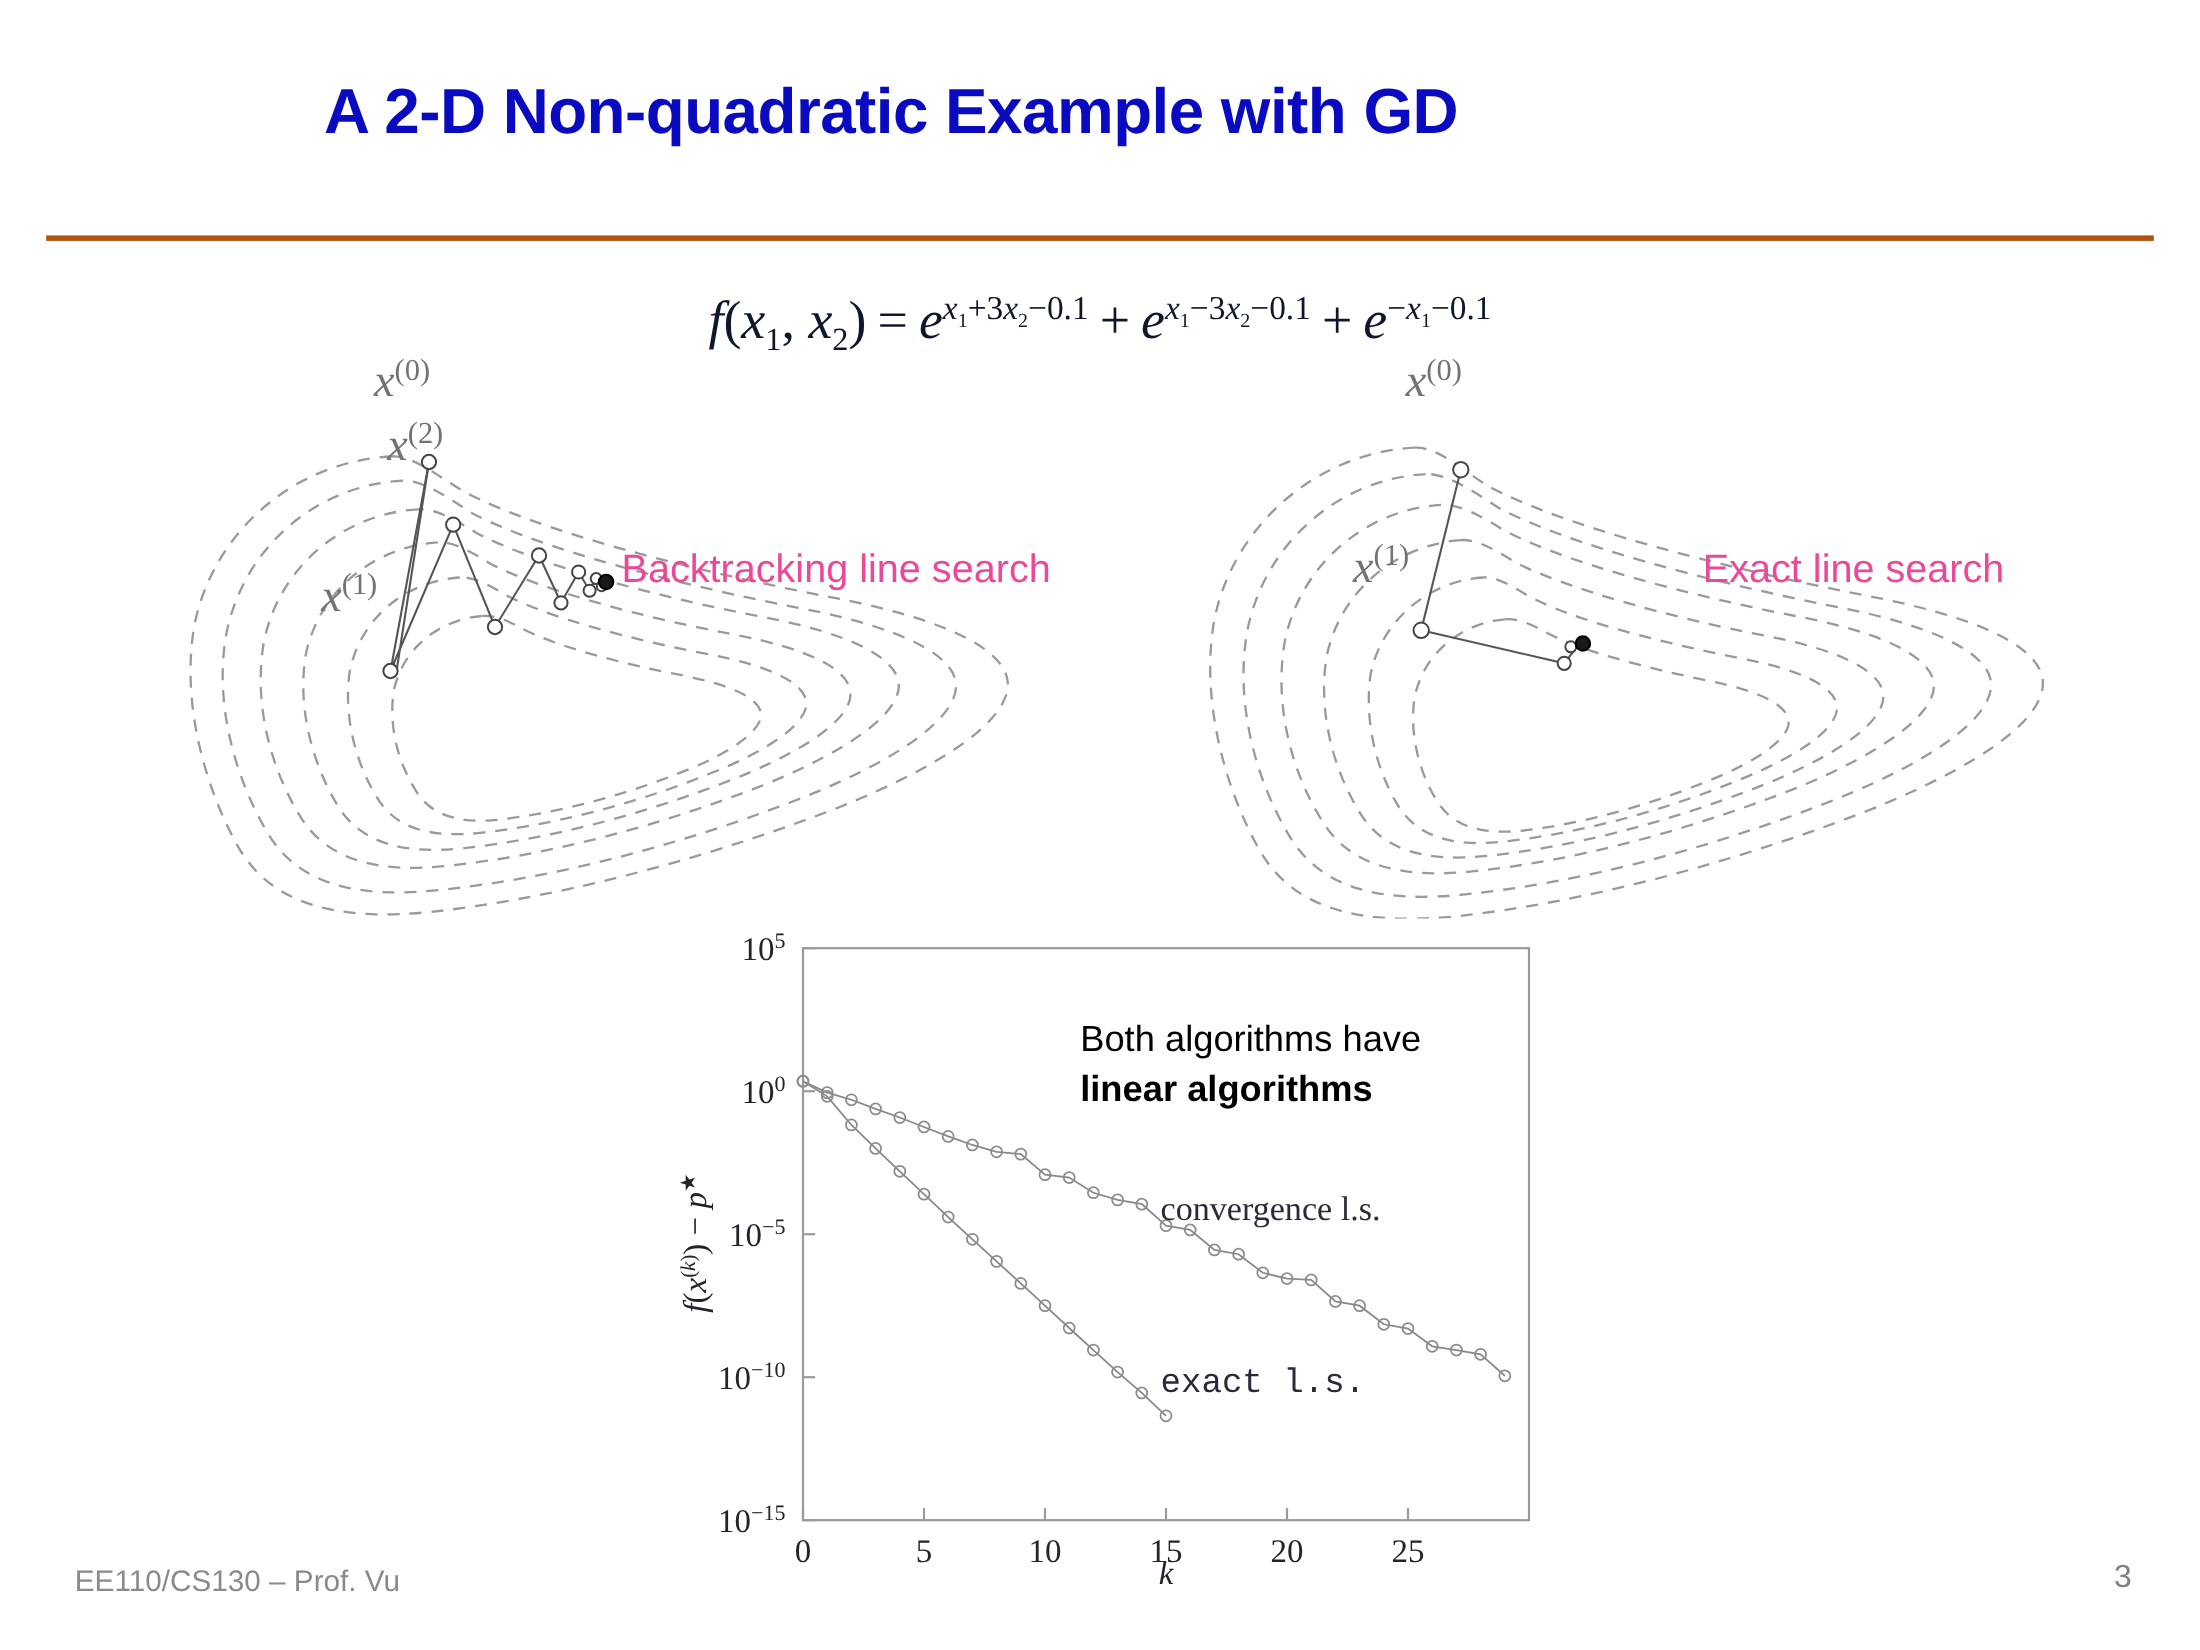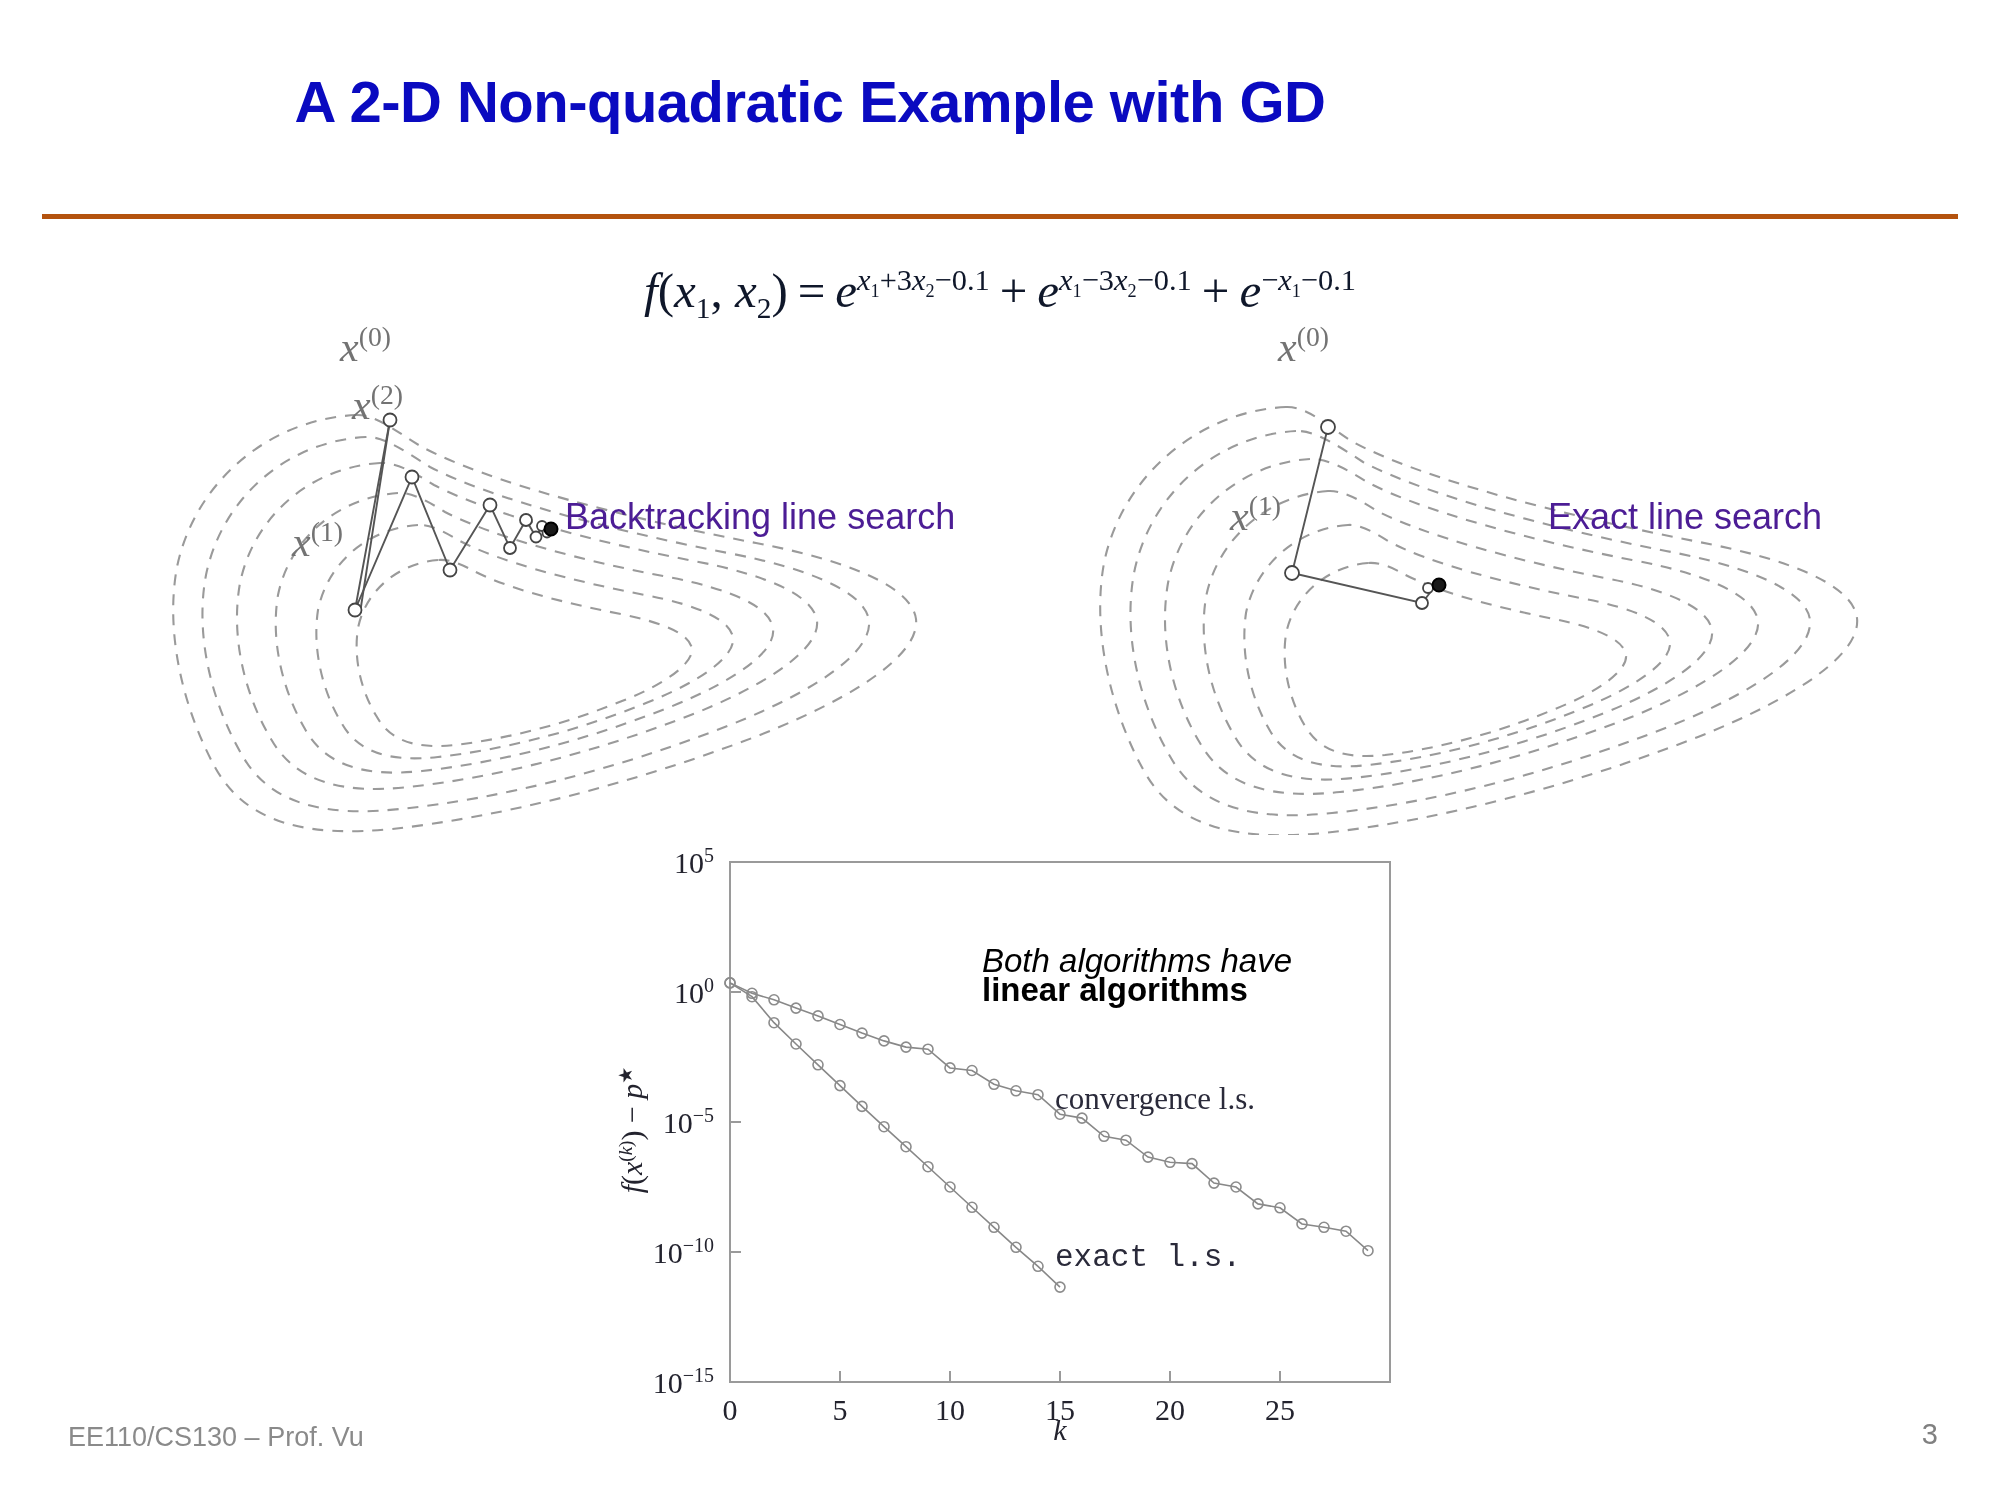--- a/index.html
+++ b/index.html
@@ -79,21 +79,21 @@
     position: absolute;
     left: 0; top: 0;
     width: 920px;
     height: 450px;
   }
 
   .panel-caption {
     position: absolute;
     font-family: "Liberation Sans", sans-serif;
     font-size: 36px;
-    color: #4c1d95;
+    color: #ec4899;
     white-space: nowrap;
   }
   #caption-backtracking { left: 565px; top: 496px; }
   #caption-exact        { left: 1548px; top: 496px; }
 
   .iterate-label {
     position: absolute;
     font-family: "Liberation Serif", serif;
     font-style: italic;
     font-size: 42px;
@@ -122,21 +122,21 @@
     height: 620px;
   }
 
   .chart-annot {
     position: absolute;
     font-family: "Liberation Sans", sans-serif;
     font-size: 33px;
     color: #000000;
     white-space: nowrap;
   }
-  #annot-line1 { left: 382px; top: 102px; font-weight: normal; font-style: italic; }
+  #annot-line1 { left: 382px; top: 85px; font-weight: normal; }
   #annot-line2 { left: 382px; top: 131px; font-weight: bold; }
 
   .series-label {
     position: absolute;
     font-family: "Liberation Serif", serif;
     font-size: 31px;
     color: #2a2a3a;
     white-space: nowrap;
   }
   #label-backtracking { left: 455px; top: 241px; }

